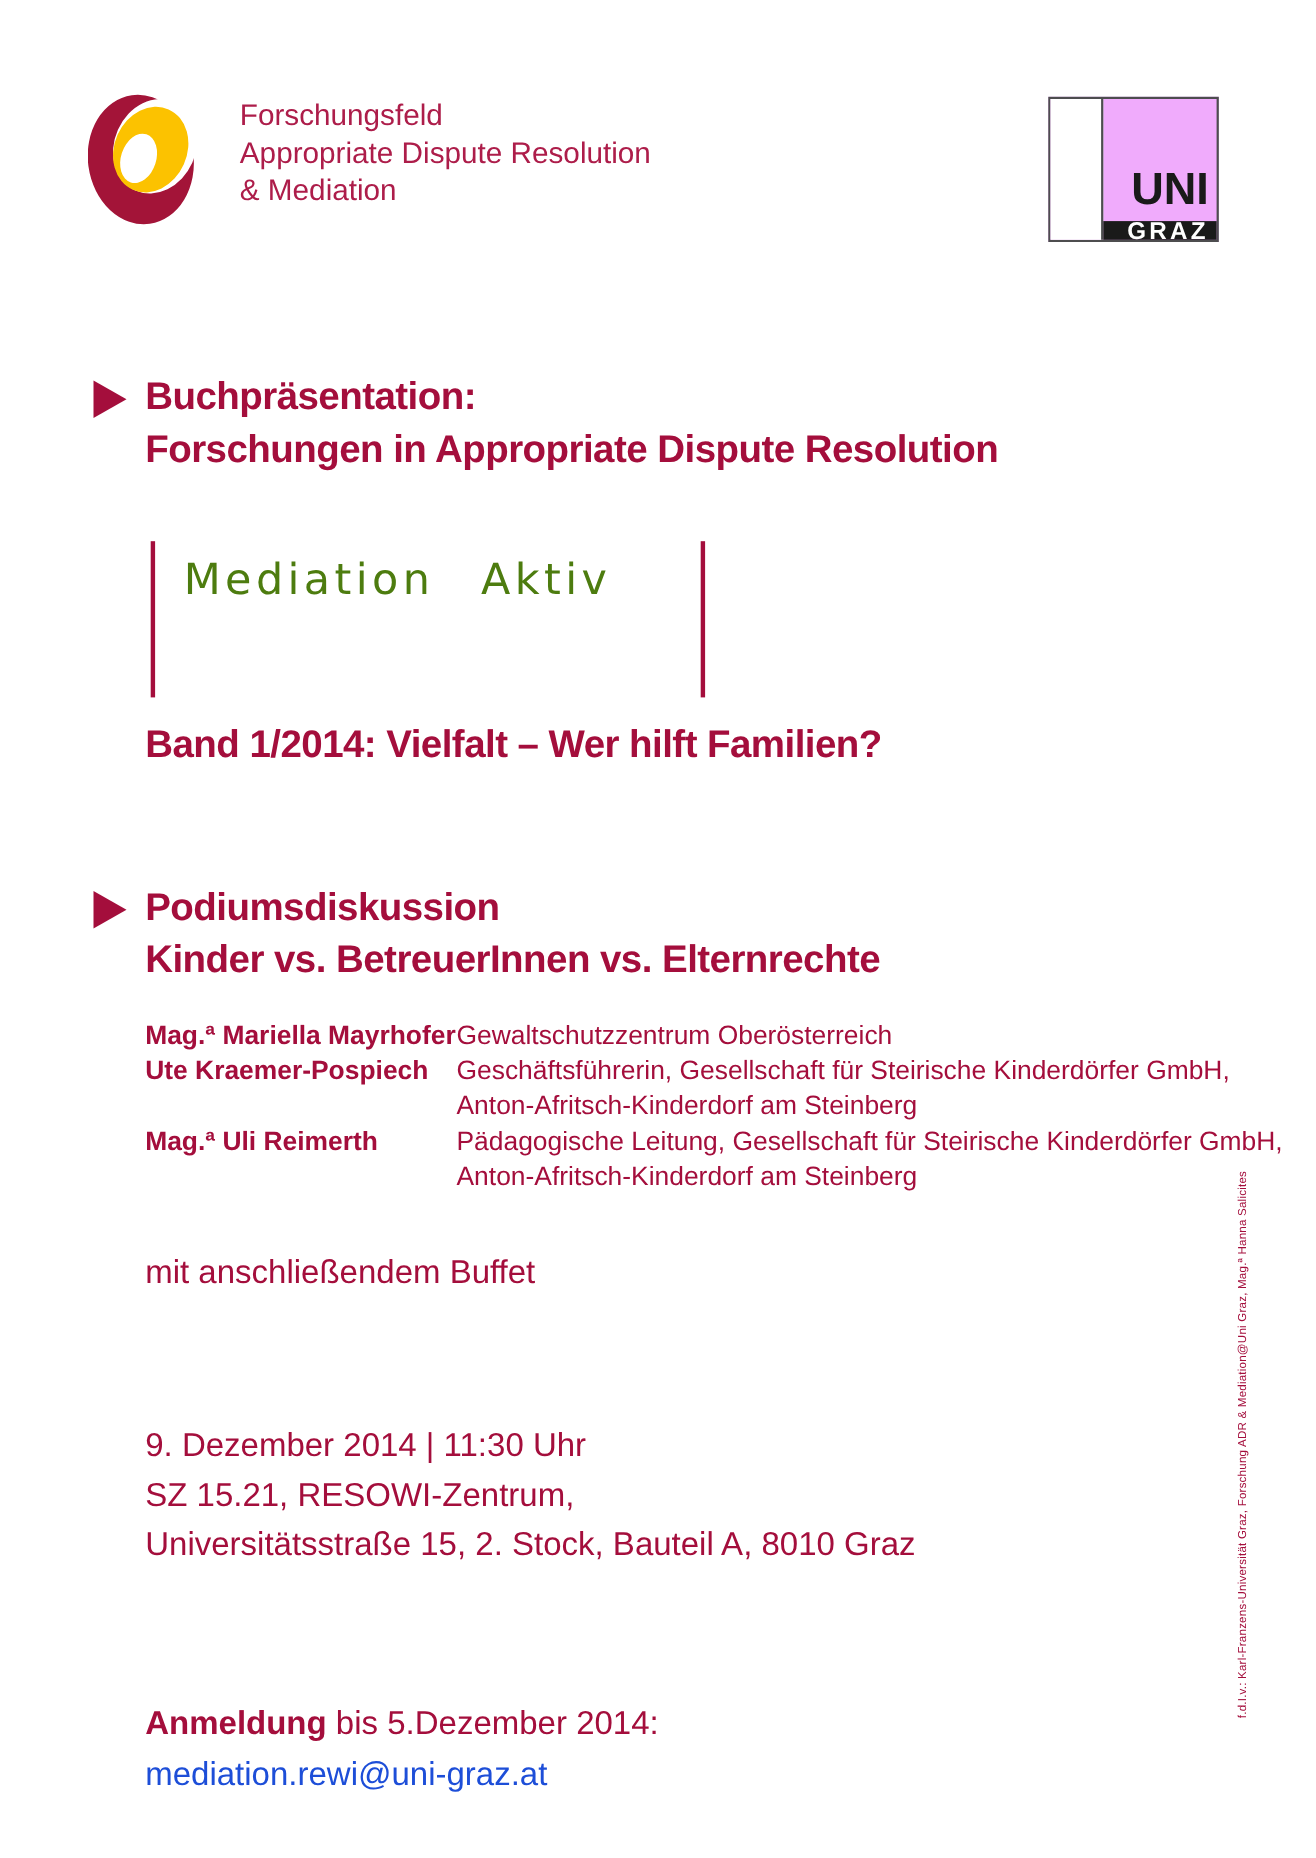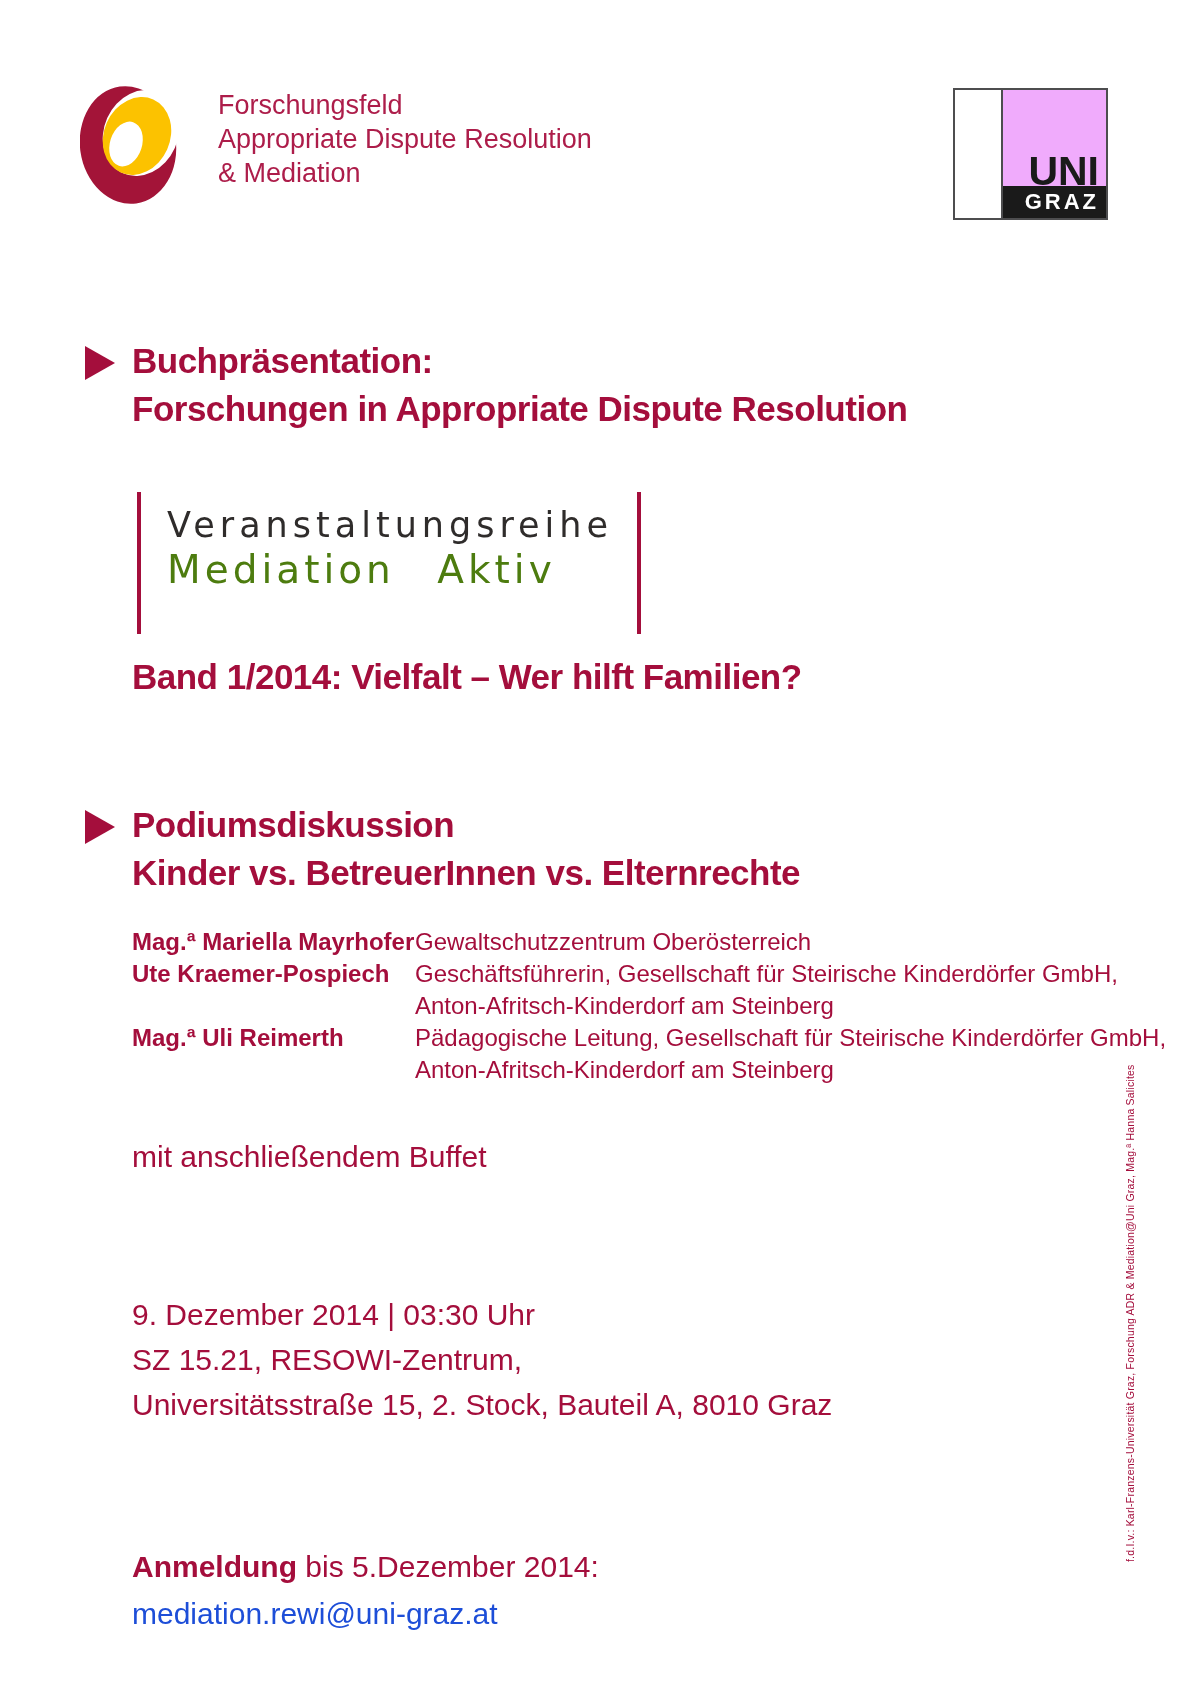--- a/index.html
+++ b/index.html
@@ -26,21 +26,21 @@
     display:flex; background:#f0abfc;
   }
   .uni-left { width:48px; border-right:2px solid #4d4d4f; background:#fff; }
   .uni-right { flex:1; position:relative; }
   .uni-word {
     position:absolute; right:7px; bottom:26px;
     font-weight:bold; font-size:41px; line-height:1;
     letter-spacing:0px; color:#1a1a1a;
   }
   .graz-bar {
-    position:absolute; left:0; right:0; bottom:0; height:32px;
+    position:absolute; left:0; right:0; bottom:0; height:17px;
     background:#1a1a1a; color:#ffffff;
     display:flex; align-items:center; justify-content:flex-end;
     padding-right:7px;
     font-weight:bold; font-size:22px; letter-spacing:3px; line-height:1;
   }
 
   
   .tri {
     width:0; height:0;
     border-left:30px solid #a40e3c;
@@ -135,21 +135,20 @@
     <div class="uni-word">UNI</div>
     <div class="graz-bar">GRAZ</div>
   </div>
 </div>
 
 <div class="abs tri tri-book"></div>
 <div class="abs h-bold book-h1">Buchpräsentation:</div>
 <div class="abs h-bold book-h2">Forschungen in Appropriate Dispute Resolution</div>
 
 <div class="abs series-box">
-  <div class="series-label">Veranstaltungsreihe</div>
   <div class="series-title">Mediation Aktiv</div>
 </div>
 
 <div class="abs h-bold band-line">Band 1/2014: Vielfalt – Wer hilft Familien?</div>
 
 <div class="abs tri tri-panel"></div>
 <div class="abs h-bold panel-h1">Podiumsdiskussion</div>
 <div class="abs h-bold panel-h2">Kinder vs. BetreuerInnen vs. Elternrechte</div>
 
 <div class="abs speakers">
@@ -171,21 +170,21 @@
     <div class="speaker-roles">
       <div>Pädagogische Leitung, Gesellschaft für Steirische Kinderdörfer GmbH,</div>
       <div>Anton-Afritsch-Kinderdorf am Steinberg</div>
     </div>
   </div>
 </div>
 
 <div class="abs buffet">mit anschließendem Buffet</div>
 
 <div class="abs event-block">
-  <div>9. Dezember 2014 | 03:30 Uhr</div>
+  <div>9. Dezember 2014 | 11:30 Uhr</div>
   <div>SZ 15.21, RESOWI-Zentrum,</div>
   <div>Universitätsstraße 15, 2. Stock, Bauteil A, 8010 Graz</div>
 </div>
 
 <div class="abs reg-block">
   <div><span class="reg-label">Anmeldung</span><span> bis 5.Dezember 2014:</span></div>
   <div><a class="reg-email" href="#">mediation.rewi@uni-graz.at</a></div>
 </div>
 
 <div class="abs credit">f.d.I.v.: Karl-Franzens-Universität Graz, Forschung ADR &amp; Mediation@Uni Graz, Mag.ª Hanna Salicites</div>

